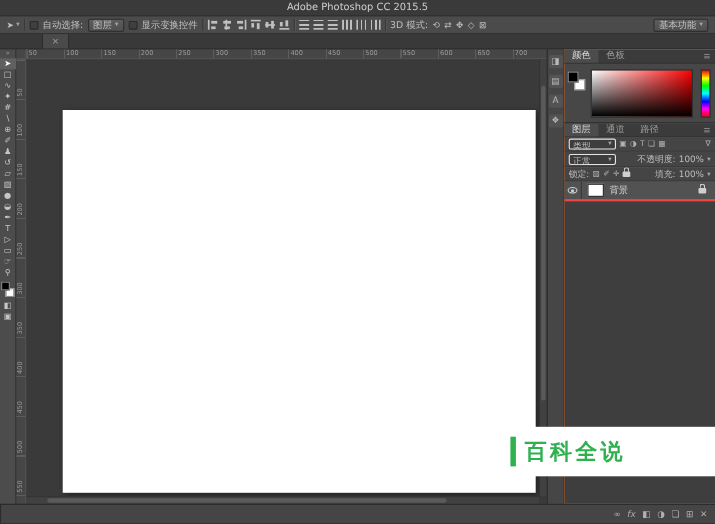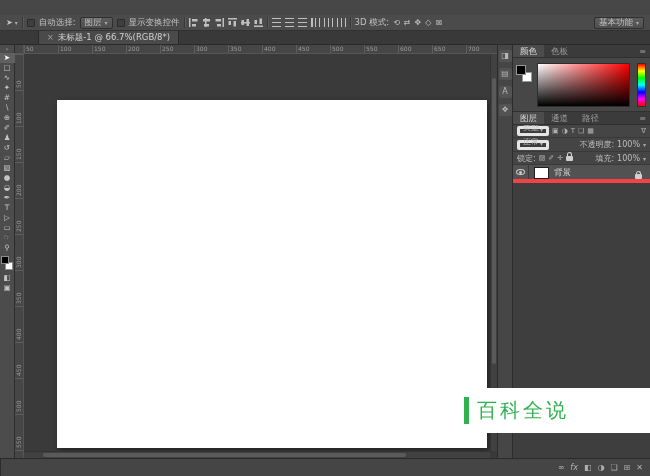--- a/index.html
+++ b/index.html
@@ -66,52 +66,53 @@
   .ptab.active{background:#4c4c4c;color:#dcdcdc}
   .pmenu{margin-left:auto;line-height:13px;padding:0 4px;color:#9c9c9c;font-size:8px}
   .color-body{position:relative;height:54px;background:#474747;border-bottom:1px solid #303030}
   .cp-fg{position:absolute;left:3px;top:7px;width:10px;height:10px;background:#000;border:1px solid #979797;z-index:2}
   .cp-bg{position:absolute;left:9px;top:14px;width:10px;height:10px;background:#fff;border:1px solid #979797}
   .sat-box{position:absolute;left:24px;top:5px;width:93px;height:44px;border:1px solid #2e2e2e;background:linear-gradient(to top,#000,rgba(0,0,0,0)),linear-gradient(to right,#fff,#f00)}
   .hue-bar{position:absolute;right:4px;top:5px;width:9px;height:44px;border:1px solid #2e2e2e;background:linear-gradient(to bottom,#f00,#ff0 17%,#0f0 33%,#0ff 50%,#00f 67%,#f0f 83%,#f00)}
 
   .l-row{display:flex;align-items:center;gap:3px;padding:0 4px;height:13px;font-size:8px;color:#bdbdbd;border-bottom:1px solid #393939;background:#454545;white-space:nowrap;overflow:hidden}
   .l-row.tall{height:14px}
-  .small-dd{display:inline-flex;align-items:flex-end;gap:1px;background:#3d3d3d;border:3px solid #e5e5e5;border-radius:2px;padding:0 3px;height:10px;font-size:8px;flex:0 0 auto}
+  .small-dd{display:inline-flex;align-items:flex-start;gap:16px;background:#3d3d3d;border:1px solid #e5e5e5;border-radius:2px;padding:0 3px;height:10px;font-size:8px;flex:0 0 auto}
   .licon{font-size:7px;color:#b0b0b0;flex:0 0 auto}
   .funnel{margin-left:auto}
   .layer-list{position:absolute;left:0;right:0;top:120px;bottom:0;background:#3e3e3e}
-  .layer-row{display:flex;align-items:flex-end;height:18px;background:#525252;border-bottom:4px solid #ef4444;font-size:8.5px;color:#d8d8d8}
+  .layer-row{display:flex;align-items:center;height:18px;background:#525252;border-bottom:2px solid #ef4444;font-size:8.5px;color:#d8d8d8}
   .eye-cell{width:16px;align-self:stretch;border-right:1px solid #3a3a3a;display:flex;align-items:center;justify-content:center}
   .eye{width:9px;height:6px;border:1px solid #cfcfcf;border-radius:50%;position:relative}
   .eye::after{content:'';position:absolute;left:2.2px;top:0.8px;width:3px;height:3px;border-radius:50%;background:#cfcfcf}
   .layer-thumb{width:15px;height:12px;background:#fff;border:1px solid #1f1f1f;margin:0 5px;flex:0 0 auto}
   .lock{width:7px;height:5px;background:#cfcfcf;border-radius:1px;position:relative;flex:0 0 auto}
   .lock::before{content:'';position:absolute;left:1.2px;top:-3.5px;width:3px;height:3.5px;border:1px solid #cfcfcf;border-bottom:none;border-radius:2.5px 2.5px 0 0}
   .lock.right{margin-left:auto;margin-right:8px}
 
   
   .statusbar{position:absolute;left:0;top:458px;width:100%;height:18px;display:flex;font-size:8px;color:#b3b3b3}
   .status-left{width:497px;background:#3d3d3d;border-top:1px solid #2a2a2a;display:flex;align-items:center;gap:14px;padding-left:30px}
   .status-right{flex:1;background:#454545;border-top:1px solid #2a2a2a;border-left:1px solid #2c2c2c;display:flex;align-items:center;justify-content:flex-end;gap:6px;padding-right:7px;color:#b0b0b0}
   .status-right .fico{font-size:8px;font-style:normal}
   .status-right .fico.fx{font-style:italic}
 
   
   .watermark{position:absolute;left:455px;top:388px;width:195px;height:70px;z-index:40}
   .wm-top{position:relative;height:45px;background:#ffffff;display:flex;align-items:center}
   .wm-bar{position:absolute;left:9px;top:9px;width:5px;height:27px;background:#2fb150}
-  .wm-title{margin-left:22px;font-size:20px;font-weight:normal;color:#2fb150;letter-spacing:3px}
+  .wm-title{margin-left:22px;font-size:20px;font-weight:bold;color:#2fb150;letter-spacing:3px}
   .wm-bottom{height:25px;background:#9d9d9d;color:#fff;font-size:12px;line-height:25px;padding-left:22px;letter-spacing:2px}
 </style>
 </head>
 <body>
 
 <div class="app">
 
+  <div class="titlebar">Adobe Photoshop CC 2015.5</div>
 
   <div class="optionsbar">
     <span class="tool-preset">
       <span>➤</span>
       <span class="dd-arrow">▾</span>
     </span>
     <span class="sep"></span>
     <span class="checkbox"></span>
     <span>自动选择:</span>
     <span class="dropdown">
@@ -146,21 +147,20 @@
     <span class="spacer"></span>
     <span class="dropdown">
       <span>基本功能</span>
       <span class="dd-arrow">▾</span>
     </span>
   </div>
 
   <div class="tabbar">
     <div class="doc-tab">
       <span class="tab-close">×</span>
-      <span>未标题-1 @ 66.7%(RGB/8*)</span>
     </div>
   </div>
 
   <div class="toolbar">
     <span class="collapse">»</span>
     <span class="tool active">➤</span>
     <span class="tool">□</span>
     <span class="tool">∿</span>
     <span class="tool">✦</span>
     <span class="tool">#</span>

